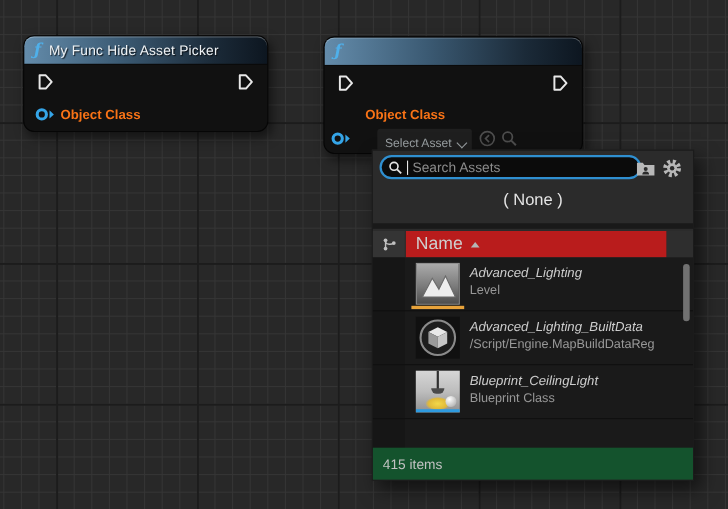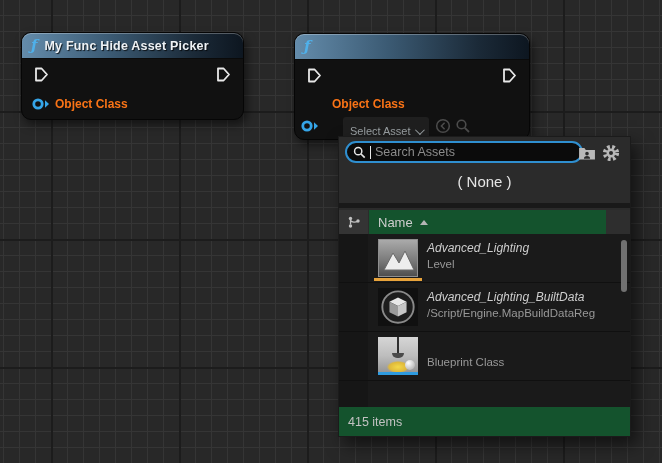--- a/index.html
+++ b/index.html
@@ -14,21 +14,21 @@
     background-position:51px 111px,51px 111px,3px 15px,3px 15px;}
   
   .node{position:absolute;background:#111111;border:1px solid #060606;border-radius:10px;
     box-shadow:3px 5px 10px rgba(0,0,0,.5);}
   .node1{left:21px;top:32px;width:221px;height:86px;}
   .node2{left:294px;top:33px;width:234px;height:105px;}
   .titlebar{height:25px;border-radius:9px 9px 0 0;display:flex;align-items:center;gap:7px;
     padding:0 9px;background:linear-gradient(90deg,#648cab 0%,#3b5a73 40%,#1b2a38 78%,#0d1620 100%);
     box-shadow:inset 0 1px 0 rgba(255,255,255,.28);border-bottom:1px solid #0a0a0a;}
   .f-icon{color:#4fb0ea;font:italic bold 15px "DejaVu Serif",serif;line-height:1;}
-  .node-title{color:#eef2f5;font-size:12.5px;font-weight:bold;letter-spacing:.2px;
+  .node-title{color:#eef2f5;font-size:12.5px;font-weight:normal;letter-spacing:.2px;
     text-shadow:1px 1px 1px rgba(0,0,0,.8);white-space:nowrap;}
   .exec-pin{position:absolute;width:17px;height:17px;}
   .pin-row-label{position:absolute;color:#f97316;font-size:12px;white-space:nowrap;font-weight:bold;}
   .obj-pin{position:absolute;width:20px;height:14px;}
   .select-btn{position:absolute;left:48px;top:83px;width:86px;height:18px;background:#1f1f1f;
     border-radius:3px;display:flex;align-items:center;justify-content:space-between;
     padding:14px 7px;box-sizing:border-box;color:#9aa0a3;font-size:11px;cursor:pointer;}
   .chev{width:6px;height:6px;border-right:1.6px solid #9aa0a3;border-bottom:1.6px solid #9aa0a3;
     transform:rotate(45deg) translateY(-2px);}
   .gicon{position:absolute;width:16px;height:16px;}
@@ -41,22 +41,22 @@
     font-size:12.5px;font-family:"Liberation Sans",sans-serif;padding:0;}
   .search-pill input::placeholder{color:#8b8b8b;}
   .caret{width:1px;height:13px;background:#e8e8e8;}
   .toolbtn{position:absolute;top:7px;width:18px;height:18px;cursor:pointer;}
   .none-label{position:absolute;top:36px;left:0;width:100%;text-align:center;color:#e5e5e5;
     font-size:15px;}
   .divider{position:absolute;top:66px;left:0;width:100%;height:5px;background:#191919;}
   .lheader{position:absolute;top:73px;left:0;width:100%;height:24px;display:flex;}
   .lh-icon{width:29px;background:#343434;margin-right:1px;display:flex;align-items:center;
     justify-content:center;}
-  .lh-name{flex:1;background:#14532d;display:flex;align-items:center;gap:7px;padding-left:9px;
-    color:#cfcfcf;font-size:13px;cursor:pointer;}
+  .lh-name{flex:1;background:#b91c1c;display:flex;align-items:center;gap:7px;padding-left:9px;
+    color:#cfcfcf;font-size:16px;cursor:pointer;}
   .sort-asc{width:0;height:0;border-left:4px solid transparent;border-right:4px solid transparent;
     border-bottom:5px solid #b5b5b5;}
   .lh-gutter{width:24px;background:#2e2e2e;}
   .list{position:absolute;top:97px;left:0;width:100%;height:175px;background:#1a1a1a;overflow:hidden;}
   .sc-col{position:absolute;left:0;top:0;bottom:0;width:29px;background:#161616;}
   .row{position:relative;height:48px;border-bottom:1px solid #101010;cursor:pointer;}
   .thumb{position:absolute;left:39px;top:5px;width:40px;height:38px;overflow:hidden;}
   .row-title{position:absolute;left:88px;top:7px;font-size:12px;color:#cdcdcd;white-space:nowrap;font-style:italic;}
   .row-sub{position:absolute;left:88px;top:24px;font-size:11.5px;color:#989898;white-space:nowrap;}
   .thumb-level{background:linear-gradient(180deg,#aaaaaa 0%,#7c7c7c 55%,#4e4e4e 100%);
@@ -199,20 +199,21 @@
       </div>
 
       <div class="row">
         <div class="thumb thumb-ceiling">
           <div class="rod"></div>
           <div class="shade"></div>
           <div class="glow"></div>
           <div class="ball"></div>
           <div class="bp-bar"></div>
         </div>
+        <div class="row-title">Blueprint_CeilingLight</div>
         <div class="row-sub">Blueprint Class</div>
       </div>
 
 
       <div class="scrollbar"></div>
     </div>
 
     <div class="pfooter">
       <span>415 items</span>
     </div>

